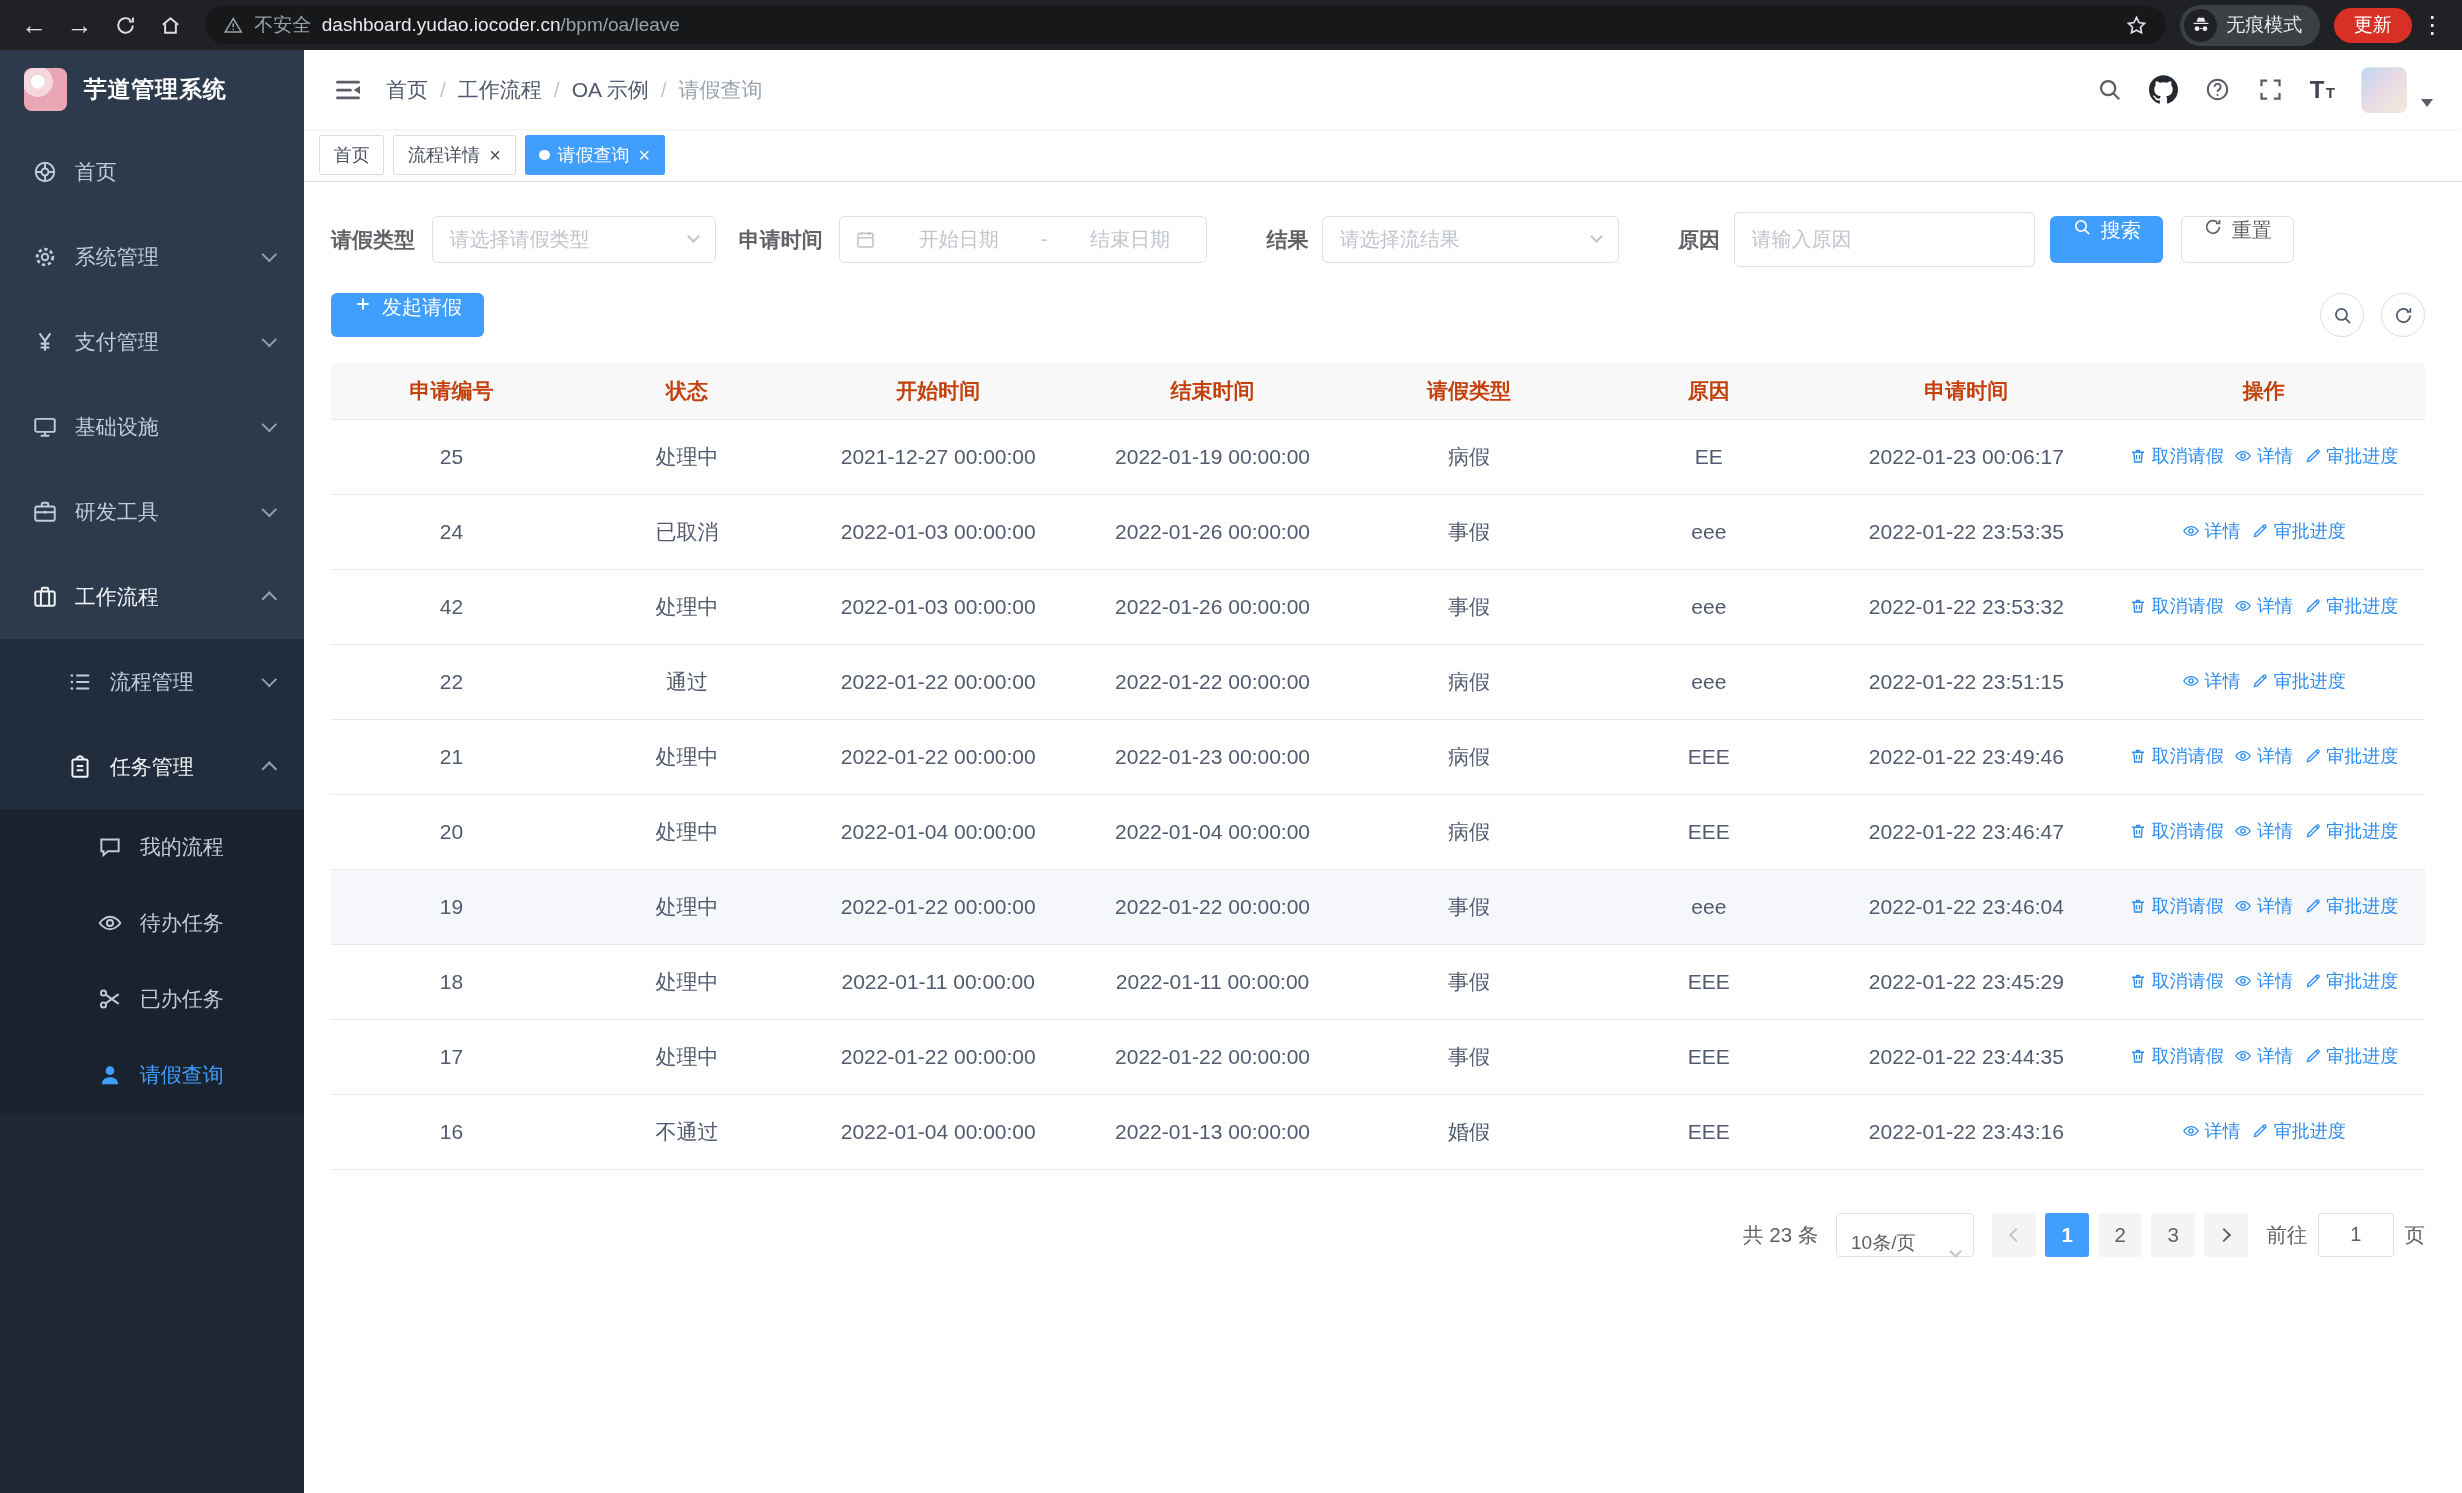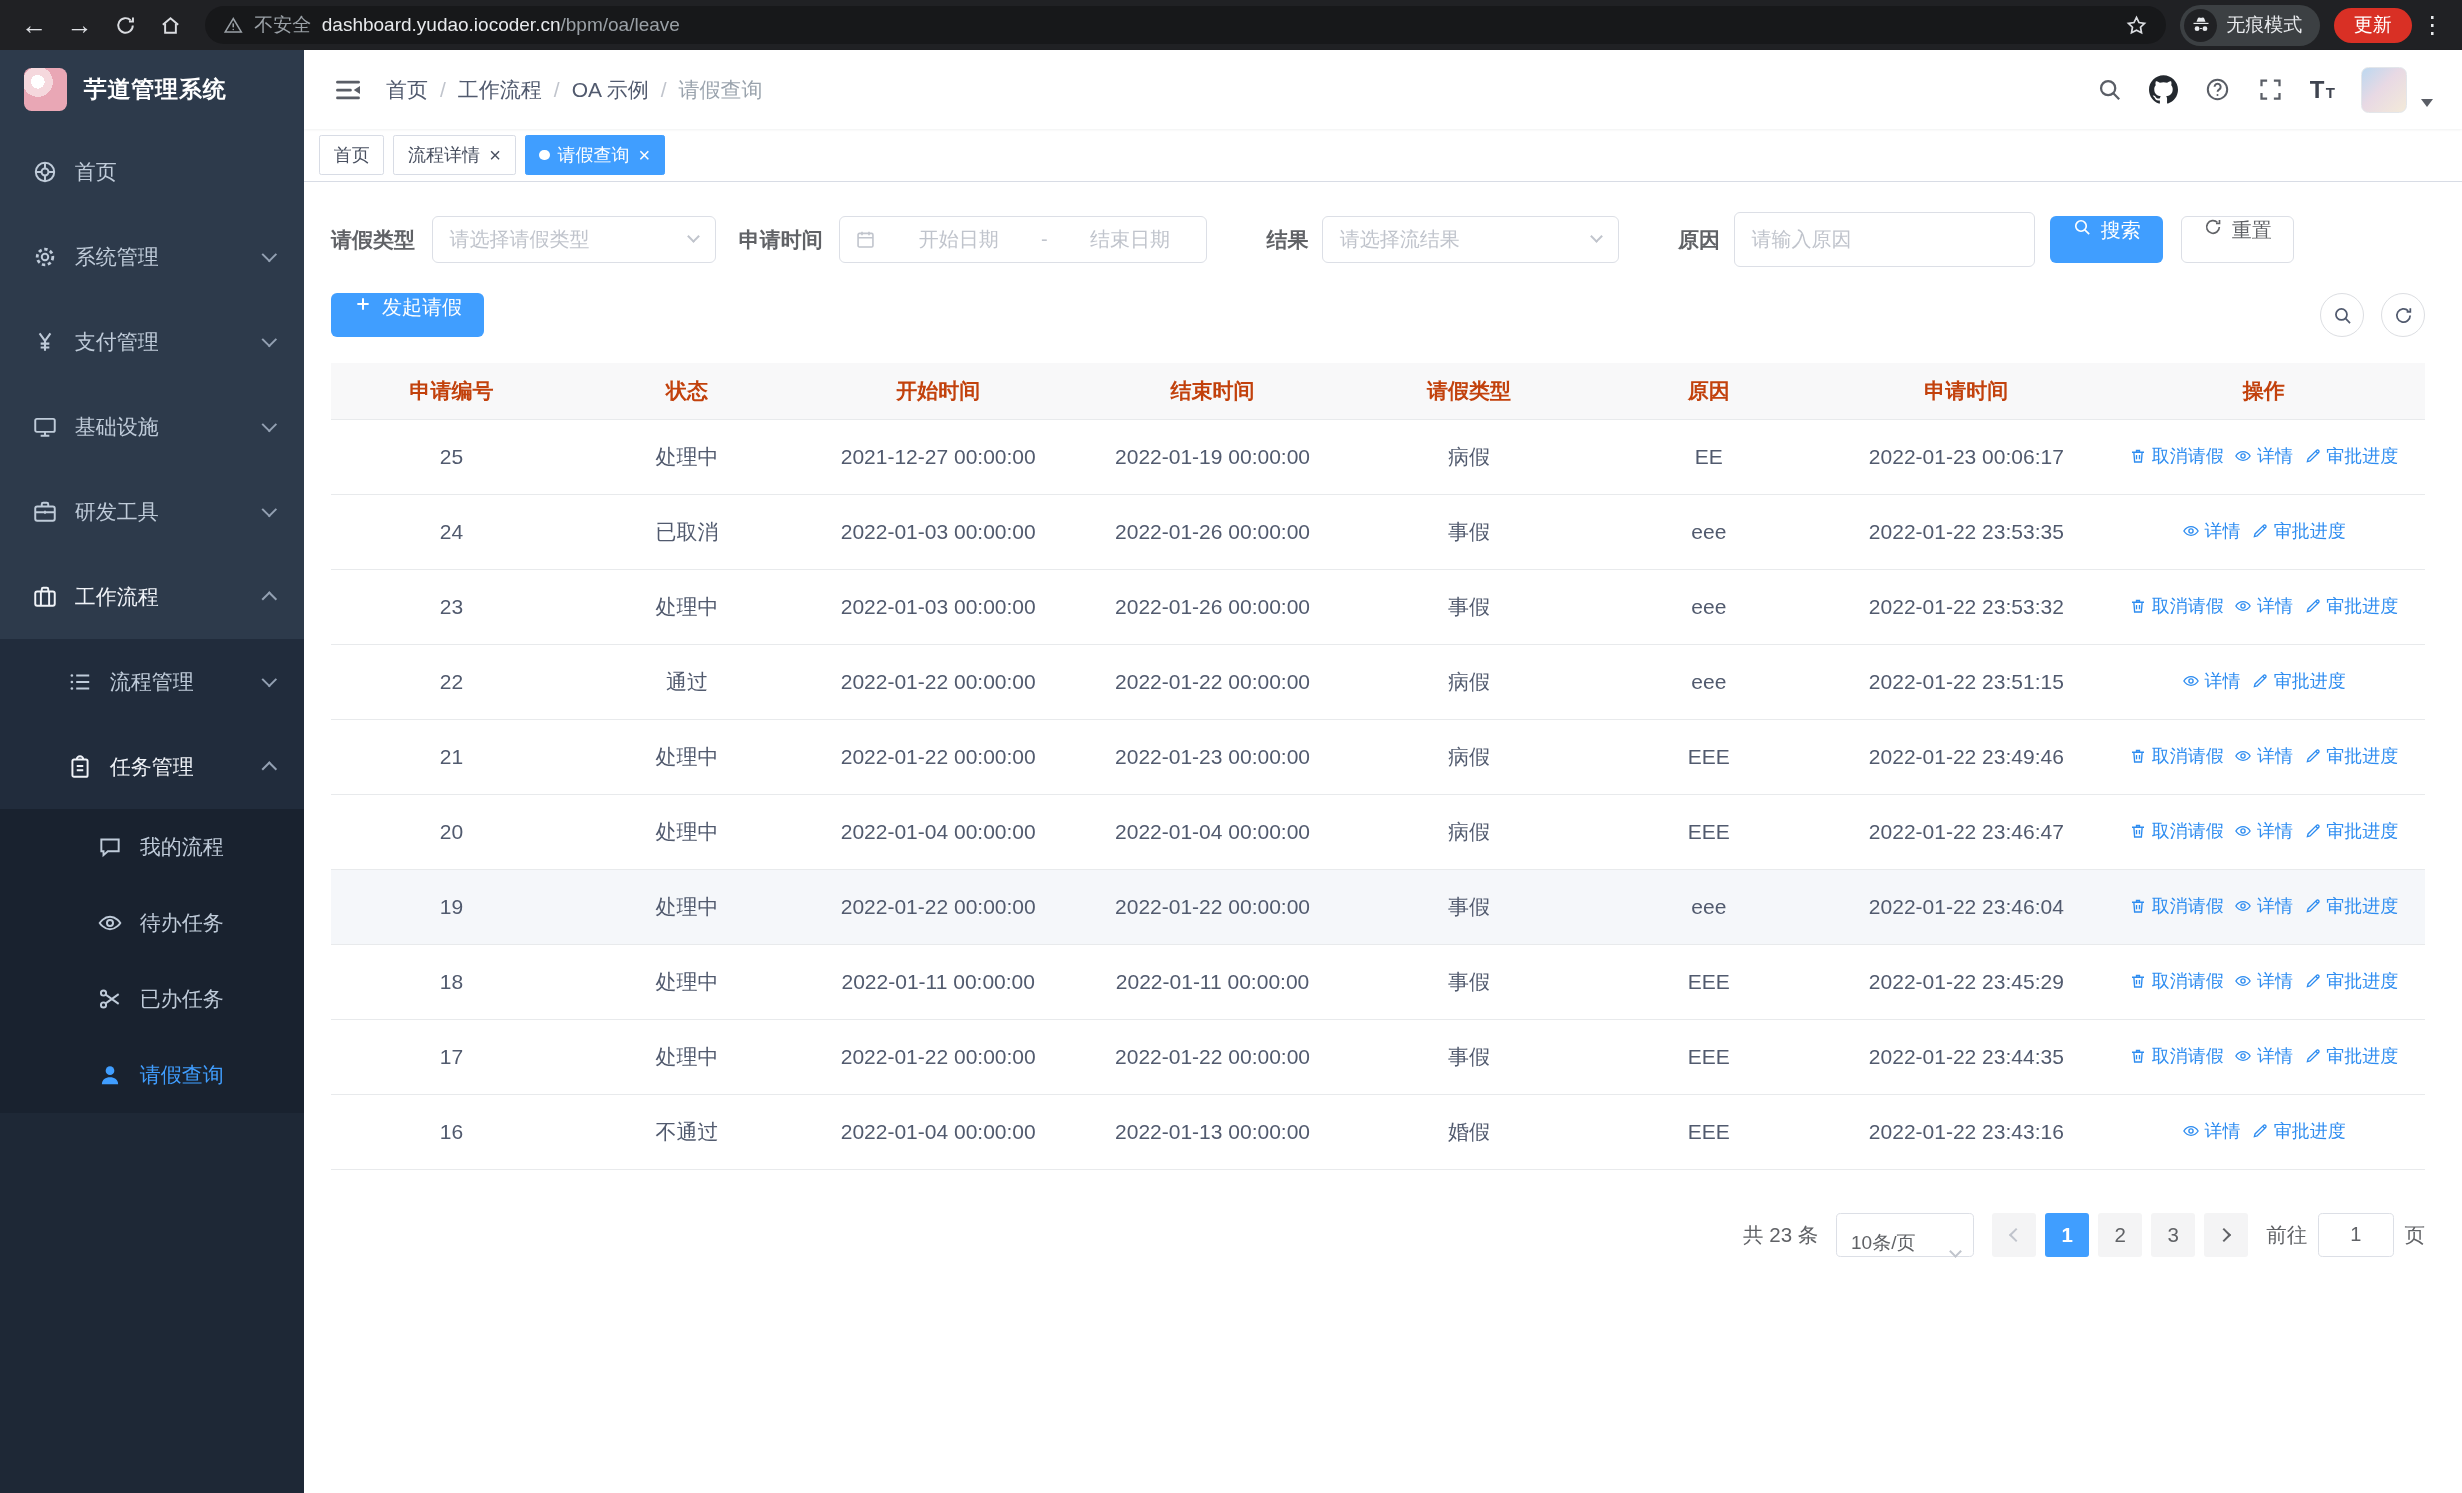--- a/index.html
+++ b/index.html
@@ -508,21 +508,21 @@
                     <span class="opic">
                       <svg viewBox="0 0 24 24" fill="none" stroke="currentColor" stroke-width="1.8">
                         <path d="M4.5 19.5l.9-3.6L16.8 4.5a1.8 1.8 0 0 1 2.6 0l.1.1a1.8 1.8 0 0 1 0 2.6L8.1 18.6l-3.6.9z"></path>
                         <path d="M15.6 5.7l2.7 2.7"></path>
                       </svg>
                     </span>
                     <span>审批进度</span>
                   </a></td>
               </tr>
               <tr>
-                <td class="col0">23</td>
+                <td class="col0">42</td>
                 <td class="col1">处理中</td>
                 <td class="col2">2022-01-03 00:00:00</td>
                 <td class="col3">2022-01-26 00:00:00</td>
                 <td class="col4">事假</td>
                 <td class="col5">eee</td>
                 <td class="col6">2022-01-22 23:53:32</td>
                 <td class="col7 ops"><a class="op">
                     <span class="opic">
                       <svg viewBox="0 0 24 24" fill="none" stroke="currentColor" stroke-width="1.8">
                         <path d="M4 7h16M10 7V4.6h4V7M6.5 7l1 13h9l1-13M10 10.8v5.4M14 10.8v5.4"></path>

